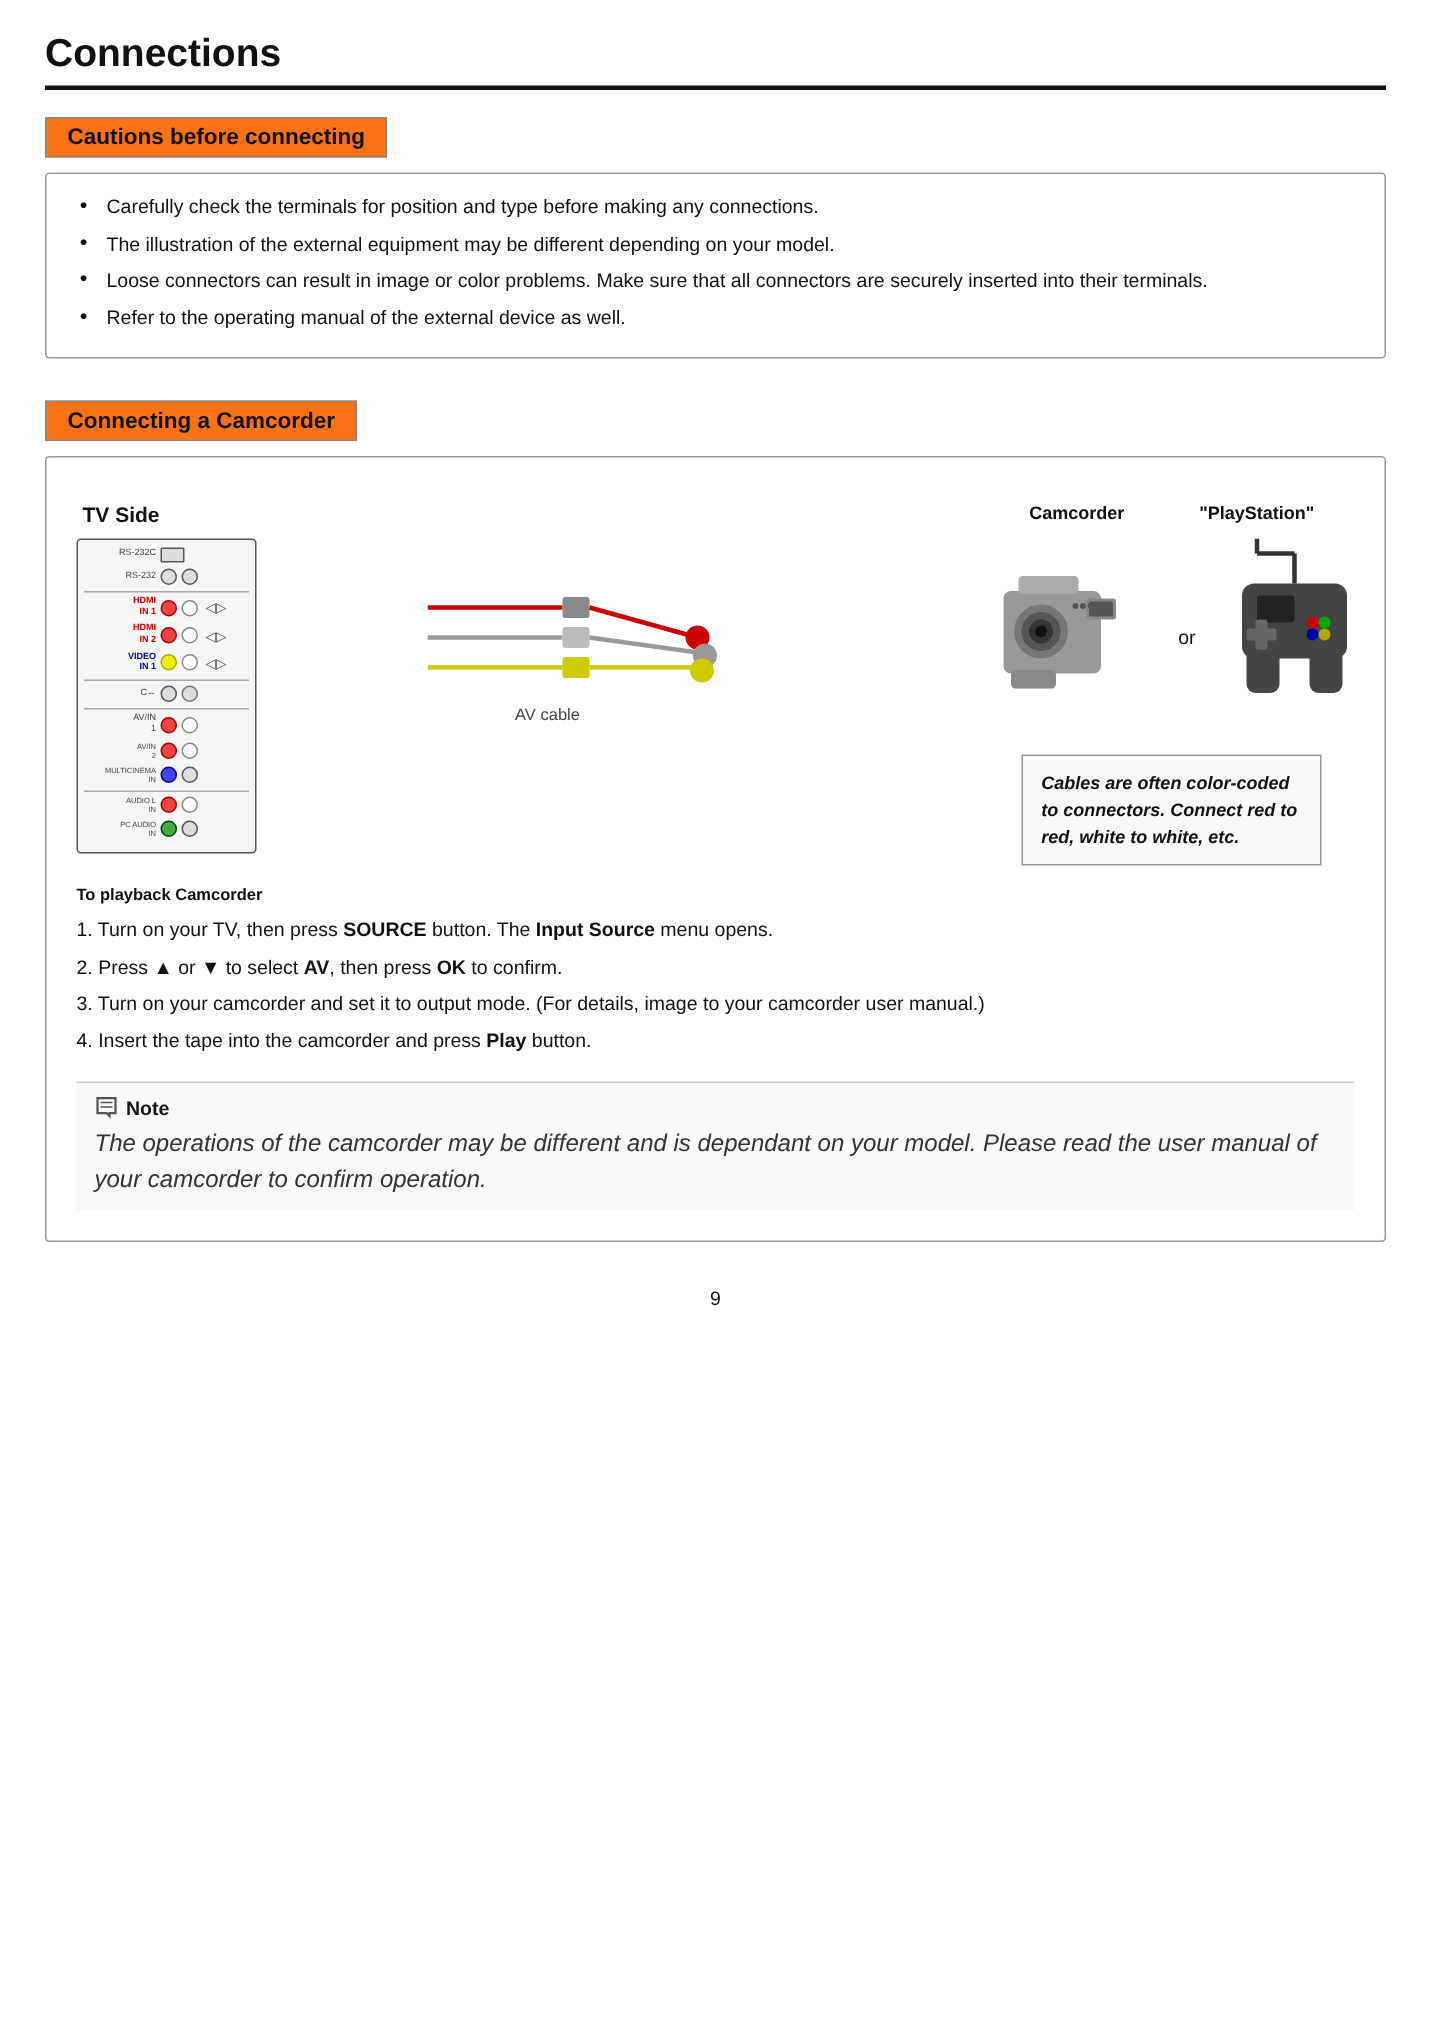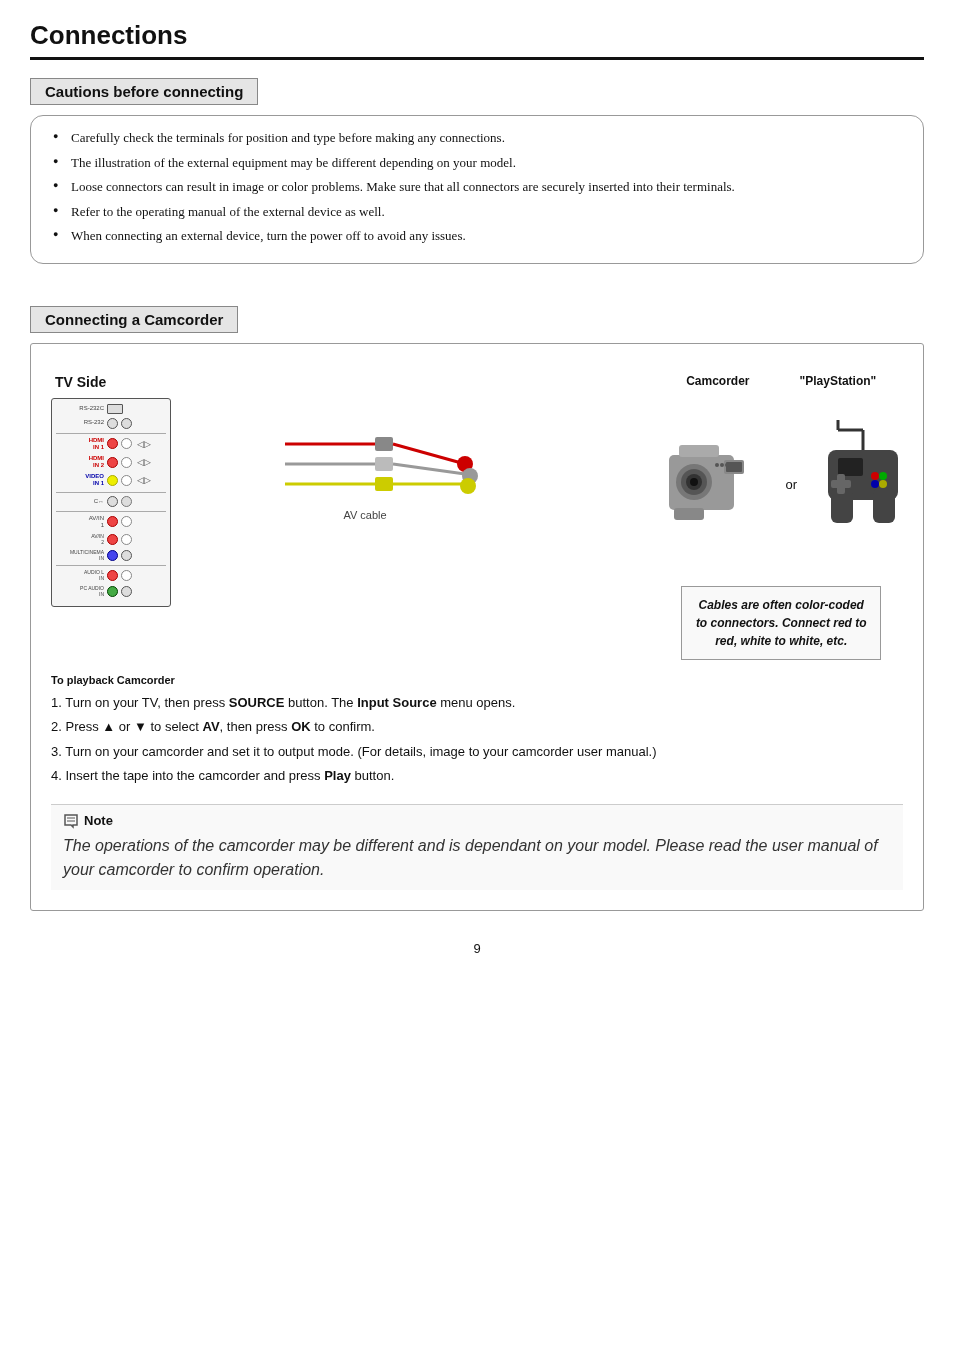--- a/index.html
+++ b/index.html
@@ -16,34 +16,33 @@
     .page-title {
       font-size: 26px;
       font-weight: bold;
       border-bottom: 3px solid #111;
       padding-bottom: 6px;
       margin-bottom: 18px;
     }
 
     .section-header {
       display: inline-block;
-      background: #e5e5e5;
+      background: #f97316;
       border: 1.5px solid #888;
       padding: 4px 14px;
       font-size: 15px;
       font-weight: bold;
       margin-bottom: 10px;
     }
 
     .cautions-box {
       border: 1.5px solid #999;
-      border-radius: 13px;
+      border-radius: 3px;
       padding: 12px 18px 12px 18px;
-      margin-bottom: 42px;
-      font-family: Liberation Serif, serif;
+      margin-bottom: 28px;
     }
 
     .cautions-box ul {
       list-style: none;
       padding: 0;
     }
 
     .cautions-box ul li {
       position: relative;
       padding-left: 22px;
@@ -144,21 +143,21 @@
 
     .cable-svg {
       width: 260px;
       height: 200px;
     }
 
     .right-side {
       display: flex;
       flex-direction: column;
       align-items: center;
-      gap: 28px;
+      gap: 6px;
     }
 
     .right-labels {
       display: flex;
       gap: 50px;
       font-size: 12px;
       font-weight: bold;
       margin-bottom: 4px;
     }
 
@@ -171,21 +170,20 @@
     .color-coded-box {
       border: 1px solid #999;
       background: #f9f9f9;
       padding: 9px 12px;
       font-size: 12px;
       font-style: italic;
       font-weight: bold;
       line-height: 1.5;
       max-width: 200px;
       margin-top: 8px;
-      text-align: center;
     }
 
     .description-text {
       font-size: 13px;
       margin: 12px 0 16px 0;
       line-height: 1.5;
     }
 
     .playback-title {
       font-size: 11px;
@@ -245,21 +243,20 @@
 <h1 class="page-title">Connections</h1>
 
 
 <div class="section-header">Cautions before connecting</div>
 <div class="cautions-box">
   <ul>
     <li>Carefully check the terminals for position and type before making any connections.</li>
     <li>The illustration of the external equipment may be different depending on your model.</li>
     <li>Loose connectors can result in image or color problems. Make sure that all connectors are securely inserted into their terminals.</li>
     <li>Refer to the operating manual of the external device as well.</li>
-    <li>When connecting an external device, turn the power off to avoid any issues.</li>
   </ul>
 </div>
 
 
 <div class="section-header">Connecting a Camcorder</div>
 <div class="connecting-section">
 
   <div class="diagram-area">
 
     <div class="tv-side">

